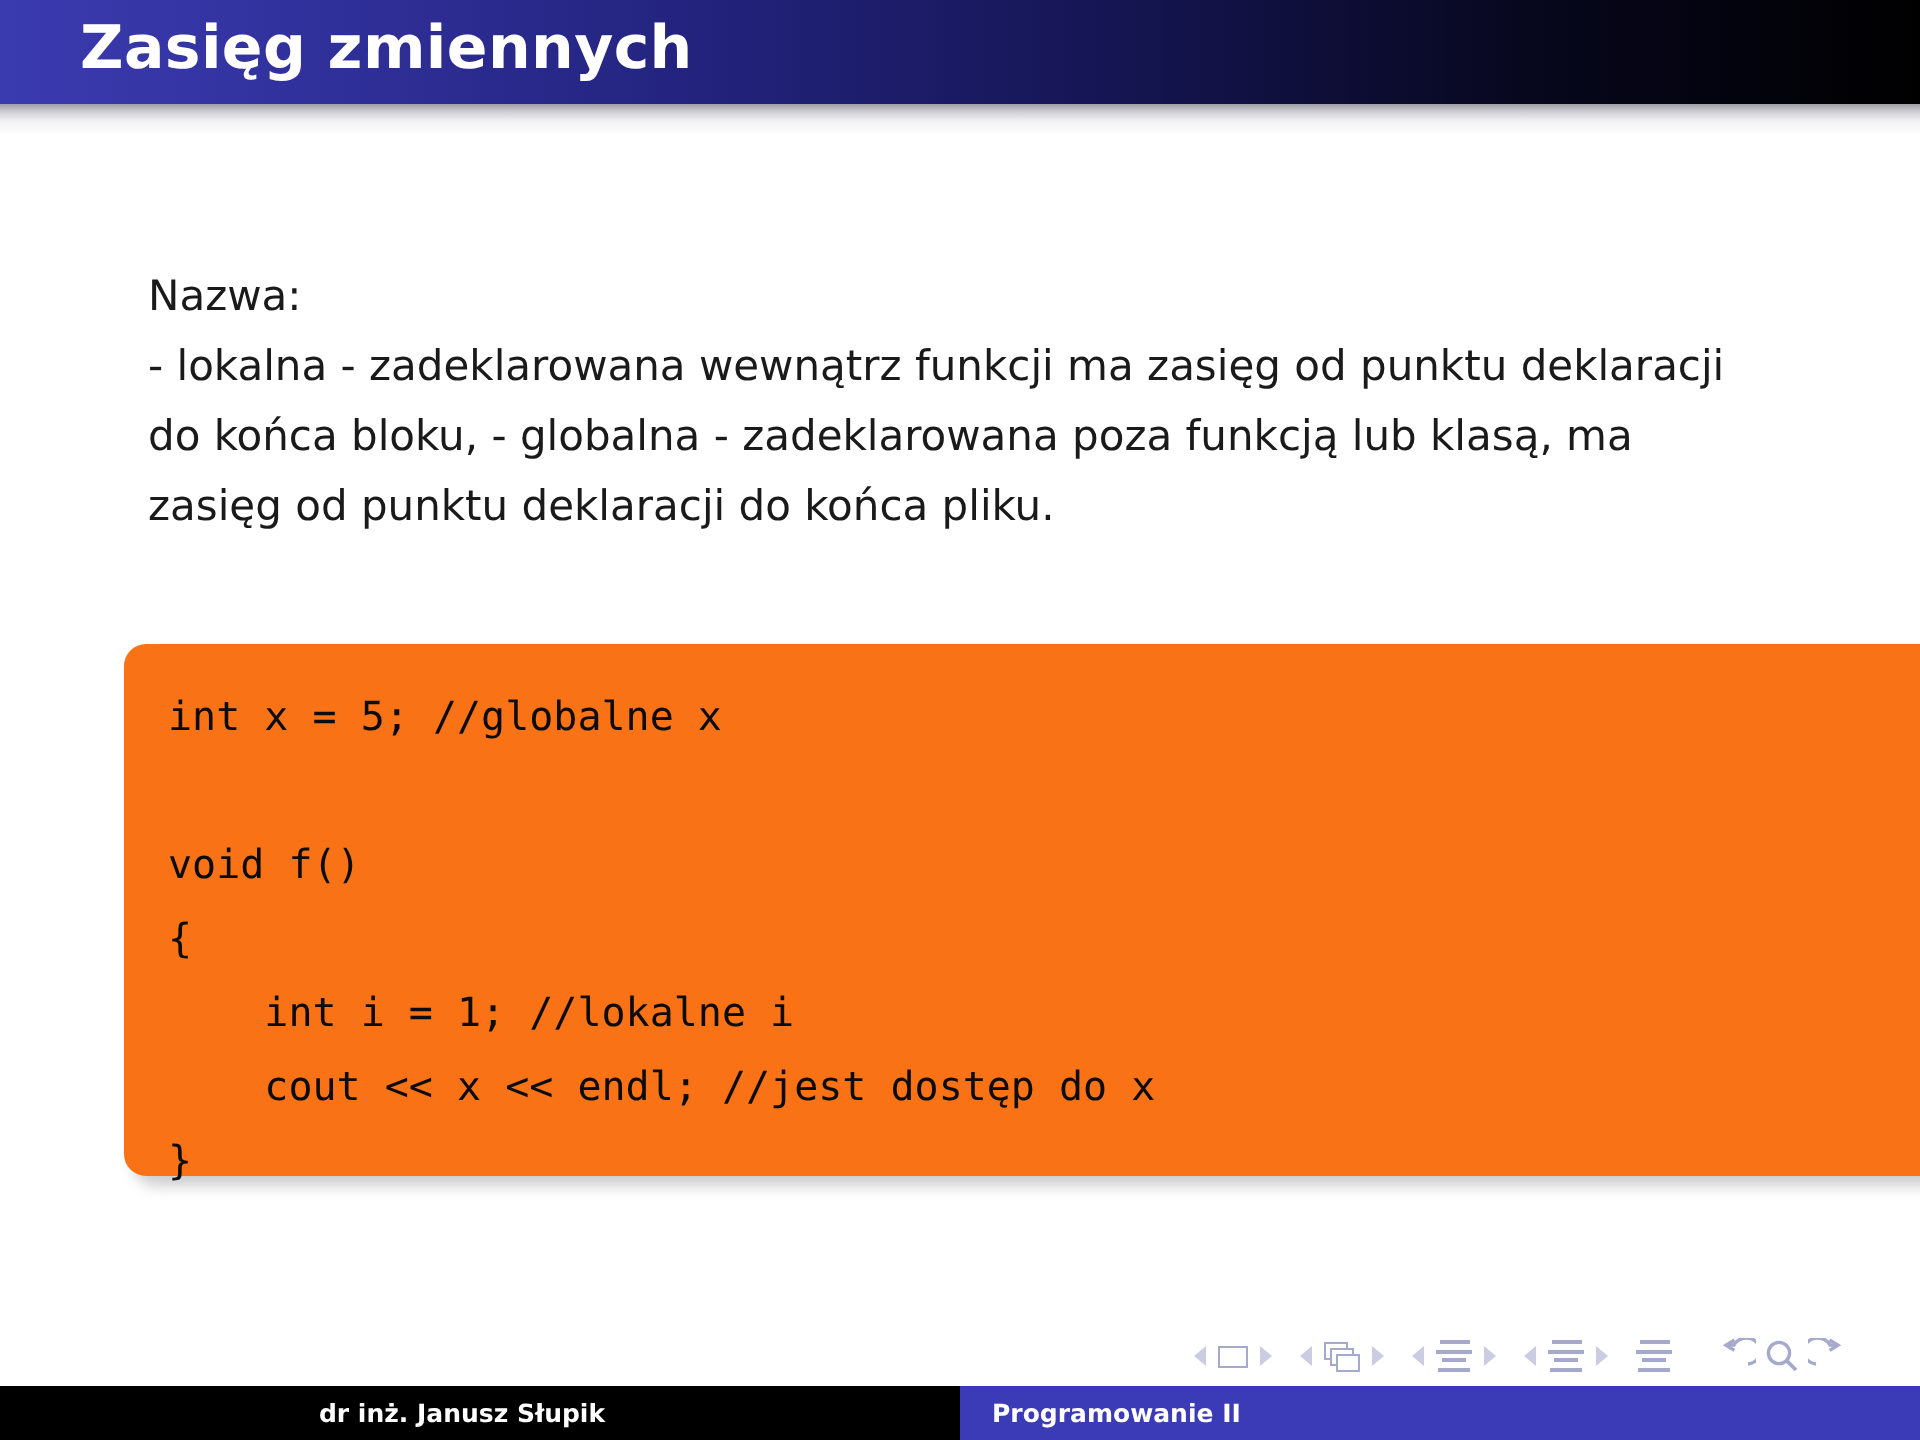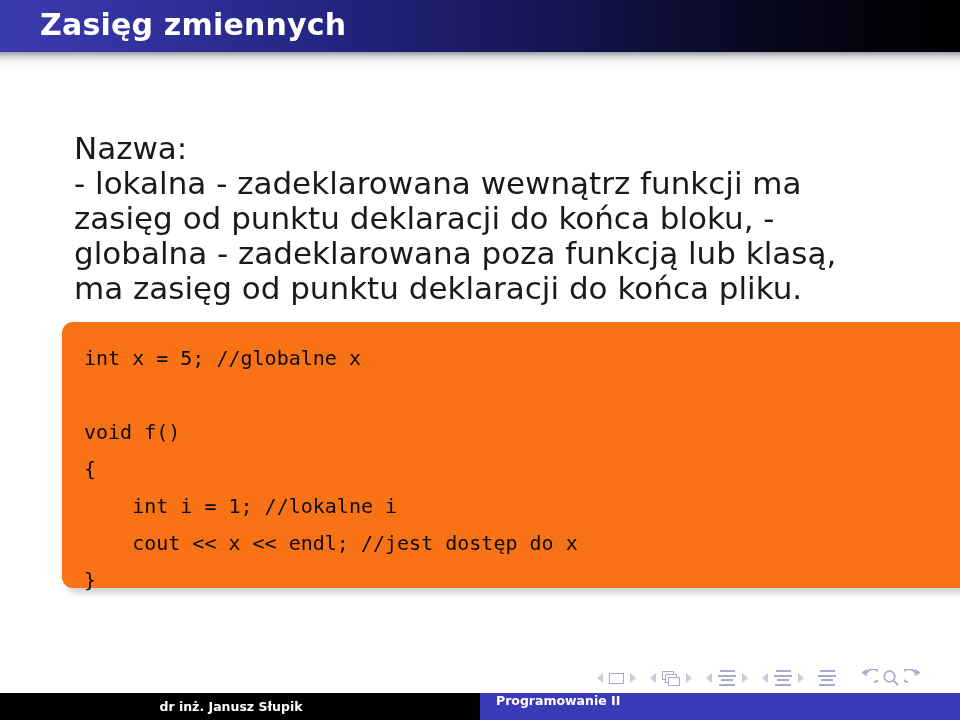--- a/index.html
+++ b/index.html
@@ -47,21 +47,21 @@
   .content {
     position: absolute;
     left: 0;
     top: 68px;
     width: 960px;
   }
   .para {
     position: absolute;
     left: 74px;
     width: 812px;
-    font-size: 31px;
+    font-size: 21px;
     line-height: 35px;
     color: #1a1a1a;
     font-family: "DejaVu Sans", sans-serif;
     font-weight: 400;
   }
   .para-head { top: 63px; }
   .para-body { top: 98px; }
 
   
   .codeblock {
@@ -170,20 +170,21 @@
     align-items: center;
     justify-content: center;
     padding-right: 18px;
     box-sizing: border-box;
   }
   .footer-right {
     width: 480px;
     height: 27px;
     background: #3b3bb8;
     display: flex;
+    align-items: center;
     padding-left: 16px;
     box-sizing: border-box;
   }
   .footer-text {
     font-family: "DejaVu Sans", sans-serif;
     font-size: 12.5px;
     font-weight: 700;
     color: #ffffff;
     white-space: nowrap;
   }

